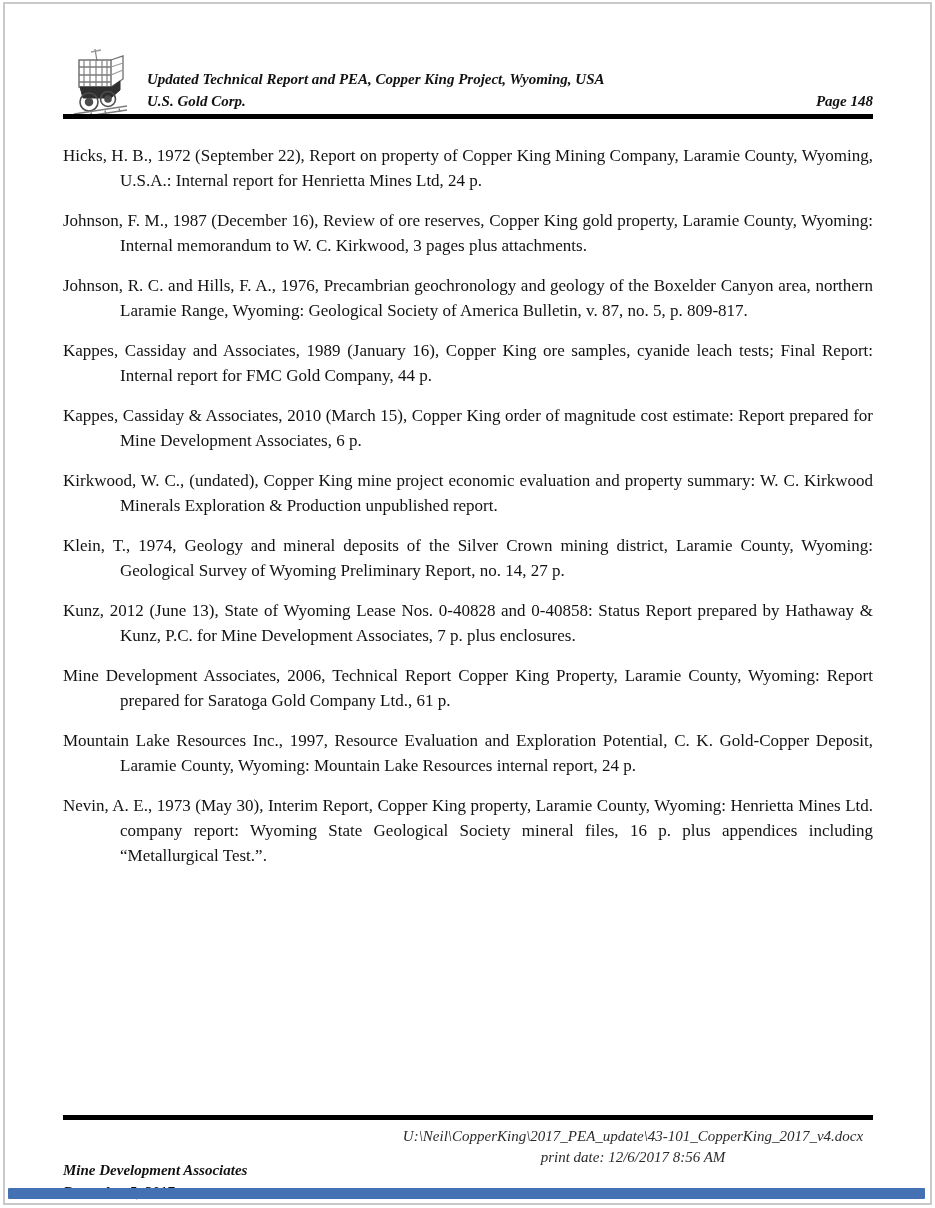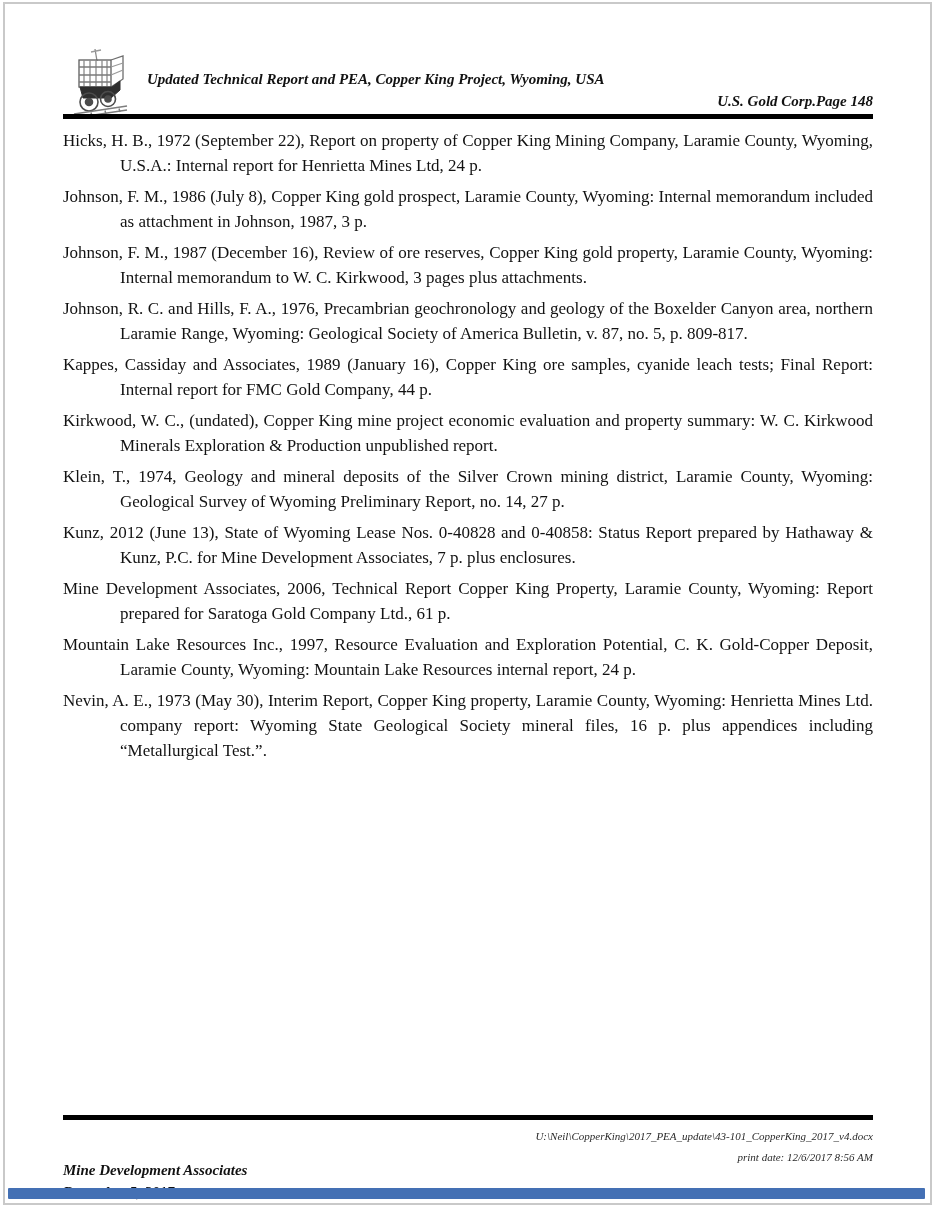--- a/index.html
+++ b/index.html
@@ -18,49 +18,49 @@
   }
   
   .header { position: absolute; left: 63px; top: 44px; width: 810px; height: 78px; }
   .logo {
     position: absolute; left: 8px; top: 2px; width: 62px; height: 76px;
   }
   .title-block {
     position: absolute; left: 84px; top: 24px; width: 726px;
     font-weight: bold; font-style: italic; font-size: 15px; line-height: 22px;
   }
-  .title-row2 { display: flex; justify-content: flex-end; }
+  .title-row2 { display: flex; justify-content: space-between; }
   .header-rule {
     position: absolute; left: 63px; top: 114px; width: 810px; height: 5px;
     background: #000;
   }
   
   .references {
     position: absolute; left: 63px; top: 128px; width: 810px;
     font-size: 17px; line-height: 25px;
     text-align: justify;
   }
   .references p.ref {
-    margin: 0 0 6px 0;
+    margin: 15px 0 6px 0;
     padding-left: 57px;
     text-indent: -57px;
   }
   
   .footer-rule {
     position: absolute; left: 63px; top: 1115px; width: 810px; height: 5px;
     background: #000;
   }
   .footer-left {
     position: absolute; left: 63px; top: 1123px; width: 400px;
     font-weight: bold; font-style: italic; font-size: 15px; line-height: 22px; margin-top: 36px;
   }
   .footer-right {
     position: absolute; right: 62px; top: 1126px; width: 480px;
-    text-align: right;
-    font-style: italic; font-size: 11px; line-height: 21px;
+    text-align: center;
+    font-style: italic; font-size: 15px; line-height: 21px;
     color: #2a2a2a;
   }
   
   .bottom-bar {
     position: absolute; left: 8px; right: 10px; bottom: 9px; height: 11px;
     background: #4470b4;
     border-radius: 1px;
   }
 </style>
 </head>
@@ -100,24 +100,24 @@
       <span>U.S. Gold Corp.</span>
       <span>Page 148</span>
     </div>
   </div>
 </div>
 
 <div class="header-rule" style="background: rgb(0, 0, 0);"></div>
 
 <div class="references">
     <p class="ref">Hicks, H. B., 1972 (September 22), Report on property of Copper King Mining Company, Laramie County, Wyoming, U.S.A.: Internal report for Henrietta Mines Ltd, 24 p.</p>
-    <p class="ref">Johnson, F. M., 1986 (July 8), Copper King gold prospect, Laramie County, Wyoming:  Internal memorandum included as attachment in Johnson, 1987, 3 p.</p>
     <p class="ref">Johnson, F. M., 1987 (December 16), Review of ore reserves, Copper King gold property, Laramie County, Wyoming:  Internal memorandum to W. C. Kirkwood, 3 pages plus attachments.</p>
     <p class="ref">Johnson, R. C. and Hills, F. A., 1976, Precambrian geochronology and geology of the Boxelder Canyon area, northern Laramie Range, Wyoming: Geological Society of America Bulletin, v. 87, no. 5, p. 809-817.</p>
     <p class="ref">Kappes, Cassiday and Associates, 1989 (January 16), Copper King ore samples, cyanide leach tests; Final Report: Internal report for FMC Gold Company, 44 p.</p>
+    <p class="ref">Kappes, Cassiday &amp; Associates, 2010 (March 15), Copper King order of magnitude cost estimate: Report prepared for Mine Development Associates, 6 p.</p>
     <p class="ref">Kirkwood, W. C., (undated), Copper King mine project economic evaluation and property summary: W. C. Kirkwood Minerals Exploration &amp; Production unpublished report.</p>
     <p class="ref">Klein, T., 1974, Geology and mineral deposits of the Silver Crown mining district, Laramie County, Wyoming:  Geological Survey of Wyoming Preliminary Report, no. 14, 27 p.</p>
     <p class="ref">Kunz, 2012 (June 13), State of Wyoming Lease Nos. 0-40828 and 0-40858:  Status Report prepared by Hathaway &amp; Kunz, P.C. for Mine Development Associates, 7 p. plus enclosures.</p>
     <p class="ref">Mine Development Associates, 2006, Technical Report Copper King Property, Laramie County, Wyoming: Report prepared for Saratoga Gold Company Ltd., 61 p.</p>
     <p class="ref">Mountain Lake Resources Inc., 1997, Resource Evaluation and Exploration Potential, C. K. Gold-Copper Deposit, Laramie County, Wyoming: Mountain Lake Resources internal report, 24 p.</p>
     <p class="ref">Nevin, A. E., 1973 (May 30), Interim Report, Copper King property, Laramie County, Wyoming: Henrietta Mines Ltd. company report: Wyoming State Geological Society mineral files, 16 p. plus appendices including “Metallurgical Test.”.</p>
   </div>
 
 <div class="footer-rule" style="background: rgb(0, 0, 0);"></div>
 

